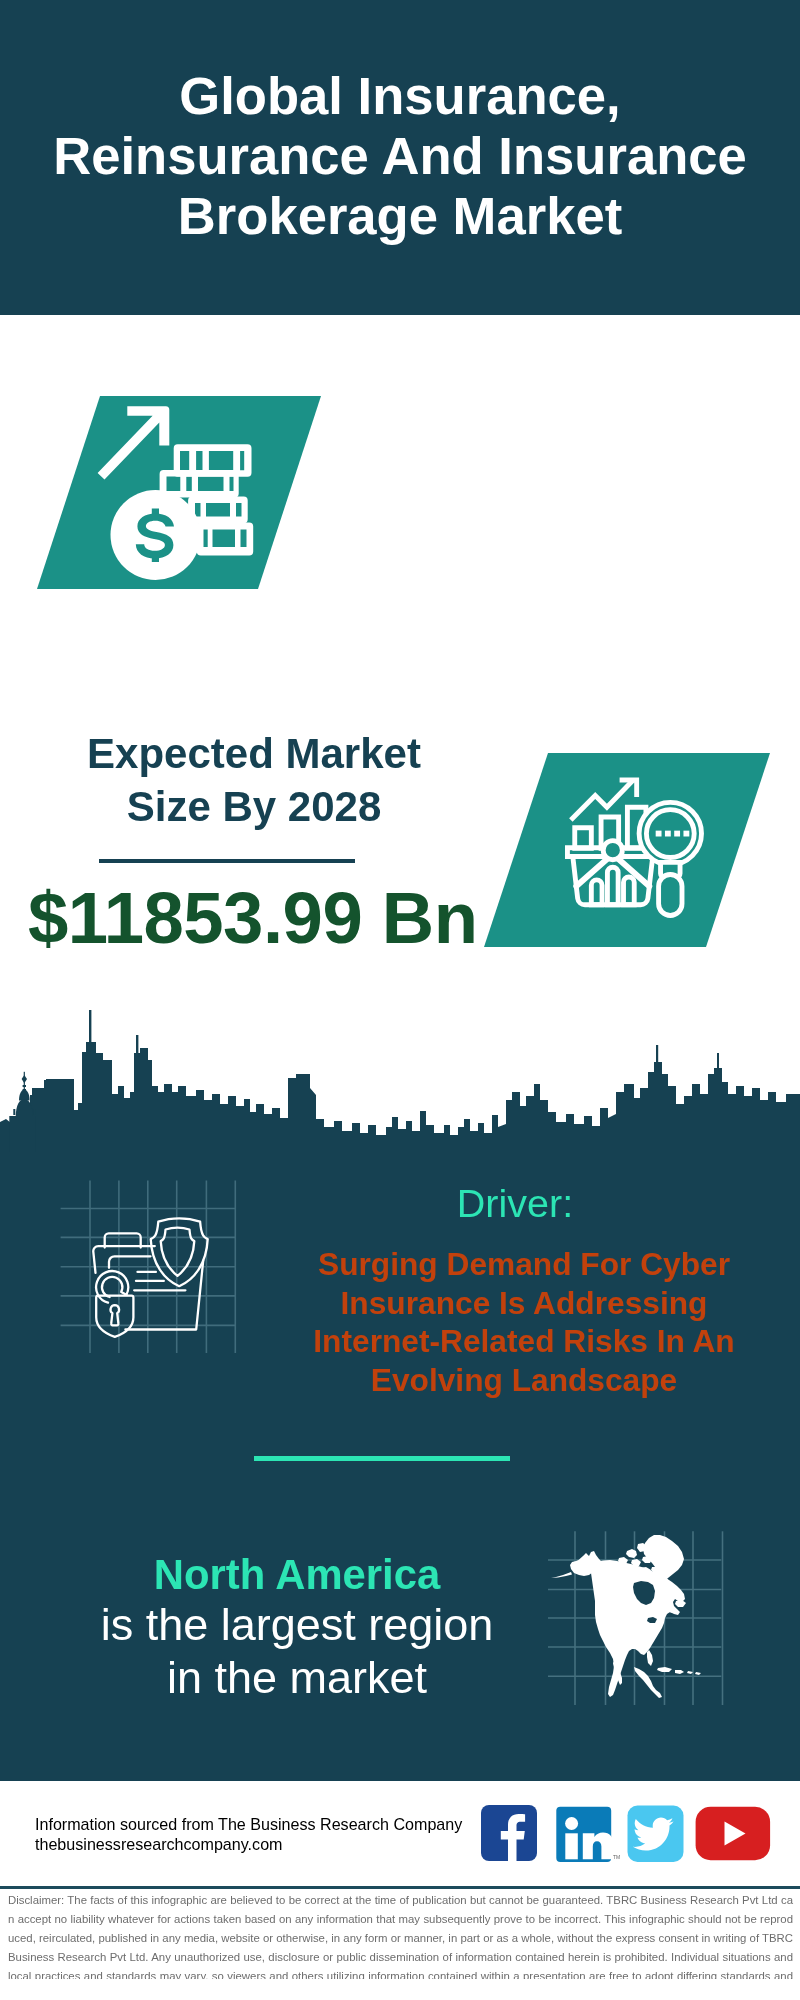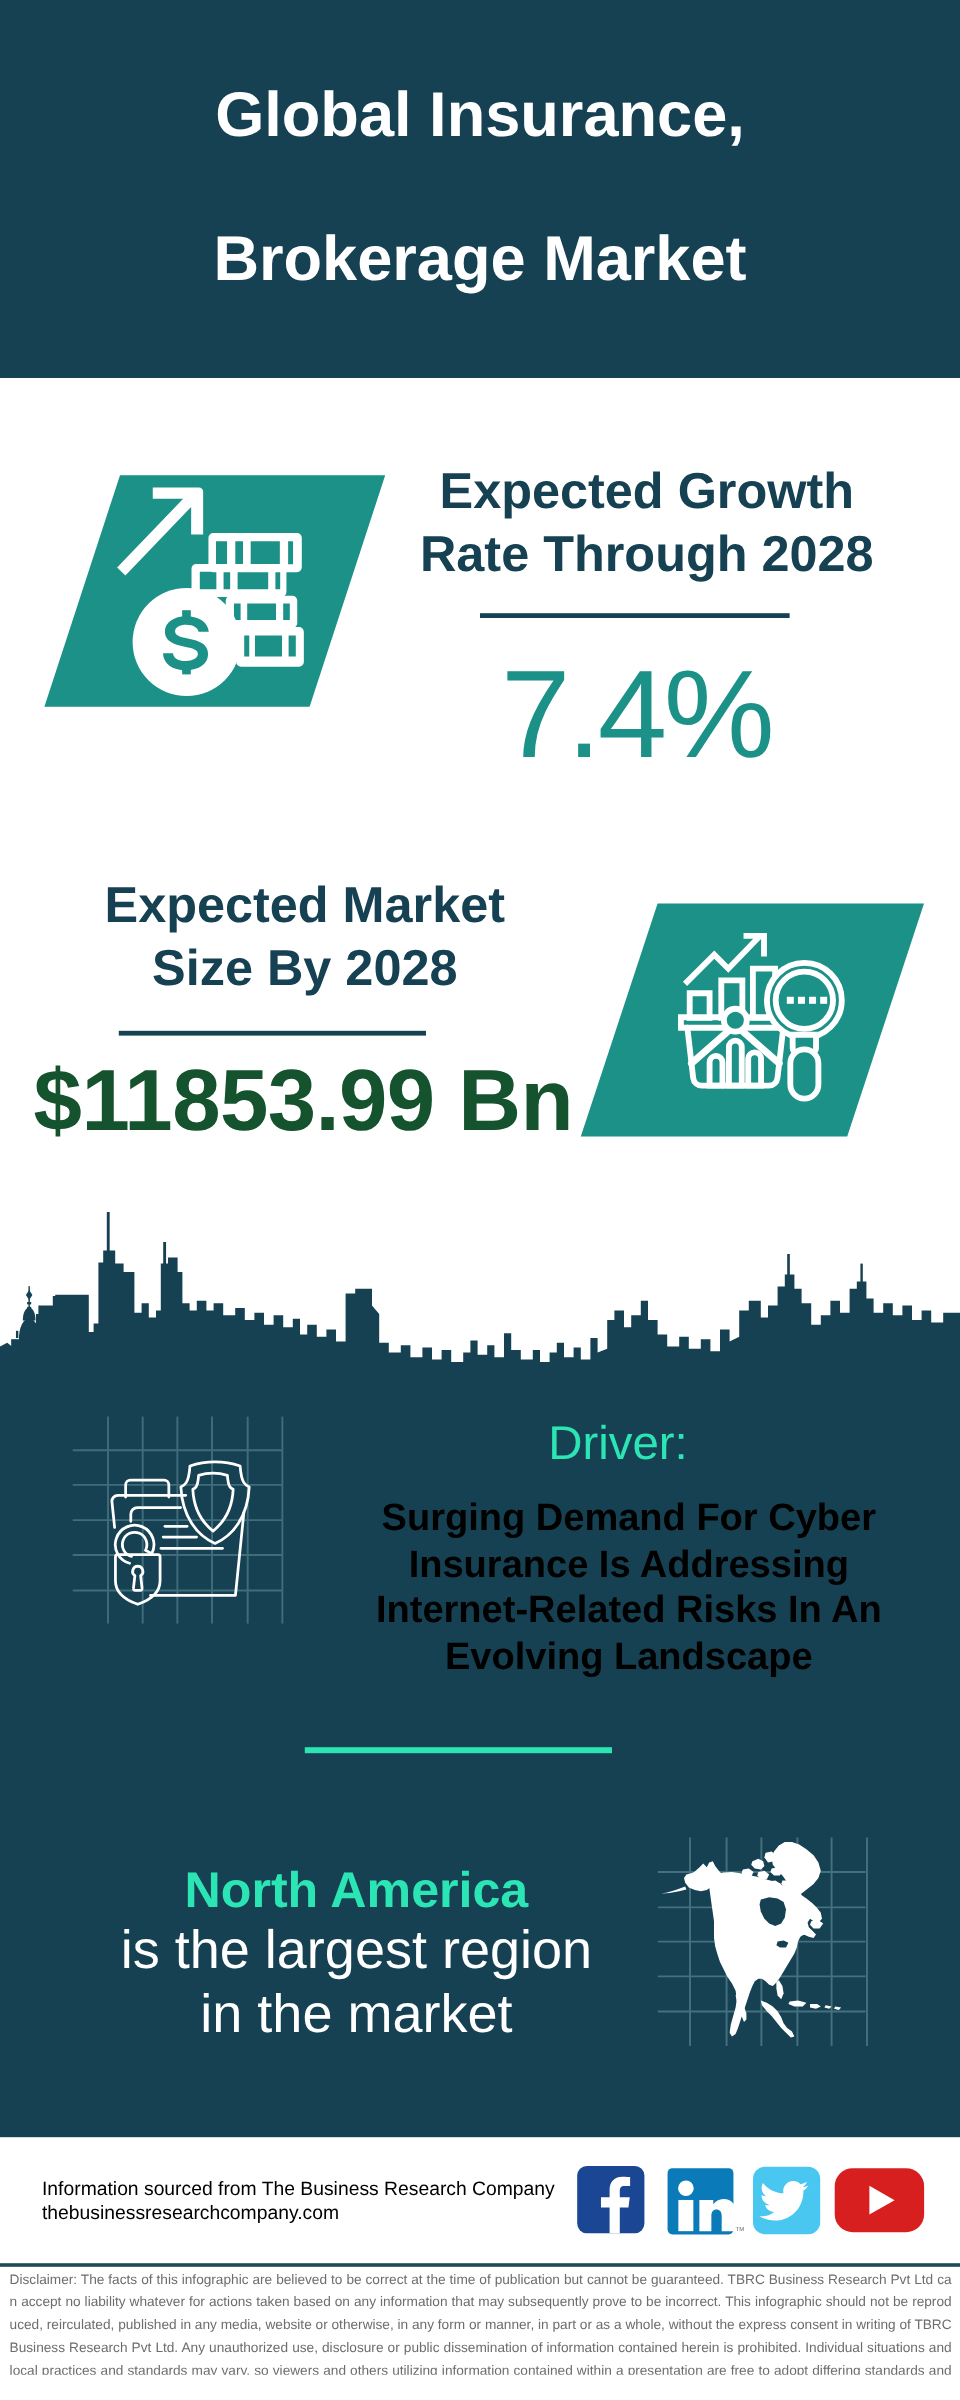--- a/index.html
+++ b/index.html
@@ -31,21 +31,21 @@
 
   
   .lower{position:absolute;left:0;top:1145px;width:800px;height:636px;background:#164152;}
   .skyline{position:absolute;left:0;top:1005px;width:800px;height:148px;}
 
   
   .driver-icon{position:absolute;left:55px;top:1175px;width:200px;height:200px;}
   .driver-text{position:absolute;left:275px;top:1182px;width:480px;text-align:center;}
   .driver-body-wrap{position:absolute;left:284px;top:1245px;width:480px;text-align:center;}
   .driver-head{color:#2CE5B4;font-weight:normal;font-size:39.5px;line-height:42px;}
-  .driver-body{color:#000000;font-weight:bold;font-size:31.7px;line-height:38.5px;}
+  .driver-body{color:#c2410c;font-weight:bold;font-size:31.7px;line-height:38.5px;}
   .green-rule{position:absolute;left:254px;top:1456px;width:256px;height:5px;background:#2CE5B4;}
 
   
   .region-text{position:absolute;left:52px;top:1540px;width:490px;text-align:center;}
   .region-name{color:#2CE5B4;font-weight:bold;font-size:41.8px;line-height:46px;margin-top:12px;}
   .region-sub{color:#ffffff;font-weight:normal;font-size:45px;line-height:53px;}
   .map-wrap{position:absolute;left:548px;top:1510px;width:182px;height:200px;overflow:hidden;}
 
   
   .src{position:absolute;left:35px;top:1814px;color:#000000;font-size:16.1px;line-height:20px;
@@ -56,21 +56,21 @@
        font-size:11.38px;line-height:19px;text-align:justify;word-break:break-all;}
 </style>
 </head>
 <body>
 
 <div class="page">
 
   <div class="header">
     <div class="header-title">
       <span>Global Insurance,</span><br>
-      <br>
+      <span>Reinsurance And Insurance</span><br>
       <span>Brokerage Market</span>
     </div>
   </div>
 
   <div class="icon-para" style="left:20px;top:390px;width:310px;height:205px">
     <svg width="310" height="205" viewBox="0 0 310 205">
       <polygon points="80,6 301,6 238,199 17,199" fill="#1B9187"></polygon>
       <g transform="translate(75,5)">
         <g fill="#fff">
           <path d="M32.3 11.2 L70.8 11.2 a3.5 3.5 0 0 1 3.5 3.5 L74.3 50.4 L64.3 50.4 L64.3 27.4 L9.5 84.5 L2.6 77.9 L57.6 20.7 L32.3 20.7 Z"></path>
@@ -88,28 +88,20 @@
         </g>
         <g fill="#1B9187">
           <rect x="56.8" y="113.5" width="7.2" height="7.5"></rect>
           <rect x="56.8" y="159.5" width="7.2" height="7.5"></rect>
           <path d="M60.4 118.5 c-10.5 0 -18 5.2 -18 12.7 0 7.9 7 10.9 16.6 12.7 7.9 1.4 10.9 3 10.9 6.1 0 3.5 -4.4 5.8 -10.2 5.8 -6.1 0 -10.3 -2.3 -10.5 -6.5 h-8.4 c0.3 8.8 7.9 14.2 18.9 14.2 11.2 0 18.7 -5.4 18.7 -13.5 0 -7.9 -6.6 -11 -17 -12.9 -7.5 -1.4 -10.5 -3 -10.5 -6 0 -3.3 4 -5.4 9.4 -5.4 5.6 0 9.4 2.3 10.2 5.8 h8.5 c-0.7 -7.7 -7.9 -13 -18.8 -13 Z"></path>
         </g>
       </g>
     </svg>
   </div>
 
-  <div class="stat-text growth-text">
-    <div class="stat-label">
-      <span>Expected Growth</span><br>
-      <span>Rate Through 2028</span>
-    </div>
-    <div class="stat-rule growth-rule"></div>
-    <div class="growth-value">7.4%</div>
-  </div>
 
   <div class="icon-para" style="left:470px;top:745px;width:310px;height:210px">
     <svg width="310" height="210" viewBox="0 0 310 210">
       <polygon points="78,8 300,8 236,202 14,202" fill="#1B9187"></polygon>
       <g transform="translate(95,28.12) scale(0.975)">
         <g fill="none" stroke="#fff" stroke-width="5" stroke-linejoin="miter">
           <polyline points="6,48 31,23 43,35 70,7" stroke-linecap="butt"></polyline>
           <polyline points="56,7 73.5,7 73.5,24.5" stroke-linecap="butt"></polyline>
         </g>
         <g fill="none" stroke="#fff" stroke-width="5" stroke-linejoin="miter">

